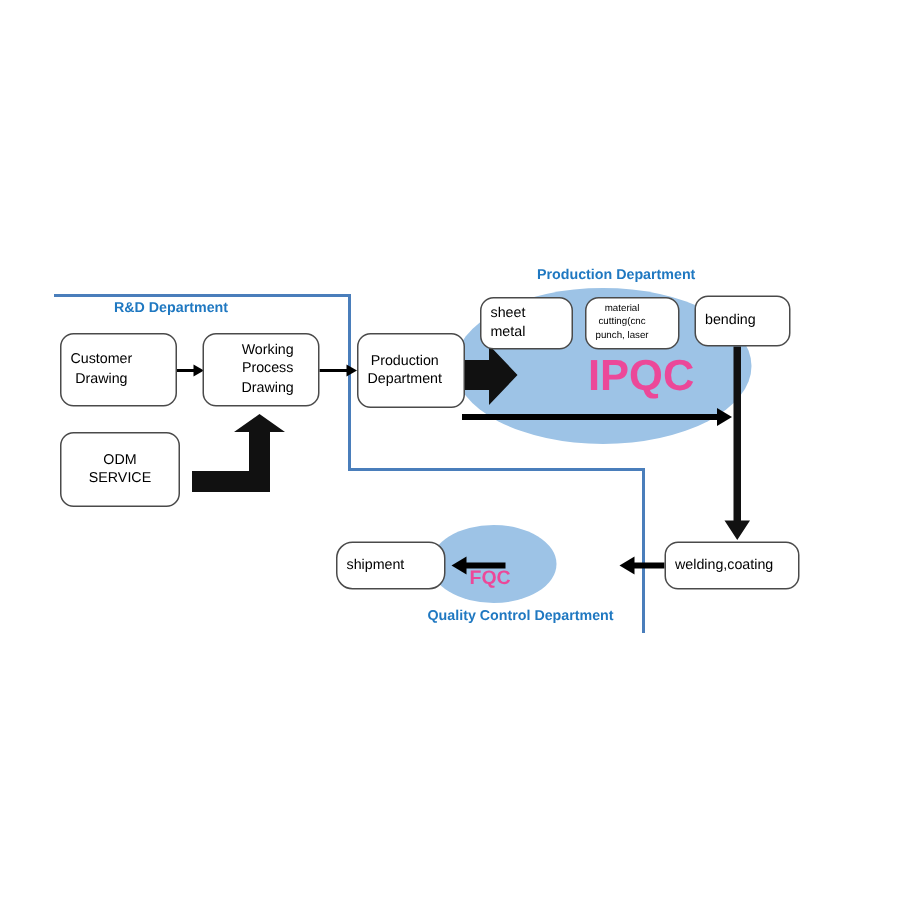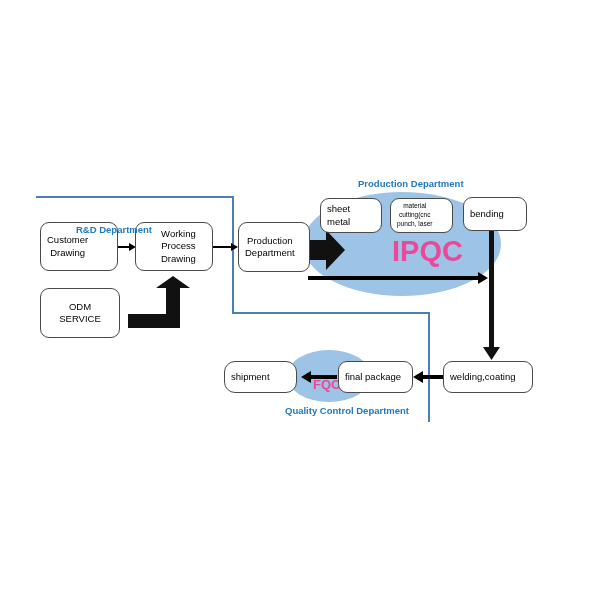--- a/index.html
+++ b/index.html
@@ -112,21 +112,21 @@
 <div id="canvas">
 
   <div class="blueline" style="left:36px; top:196px; width:198px; height:2px;"></div>
 
   <div class="blueline" style="left:232px; top:196px; width:2px; height:118px;"></div>
 
   <div class="blueline" style="left:232px; top:312px; width:198px; height:2px;"></div>
 
   <div class="blueline" style="left:428px; top:312px; width:2px; height:110px;"></div>
 
-  <div class="dept-label" style="left:76px; top:200px;margin-top:24px;">R&amp;D Department</div>
+  <div class="dept-label" style="left:76px; top:200px;">R&amp;D Department</div>
 
   <div class="dept-label" style="left:358px; top:178px;">Production Department</div>
 
   <div class="dept-label" style="left:285px; top:405px;">Quality Control Department</div>
 
   <div class="ellipse" style="left:303px; top:192px; width:198px; height:104px;"></div>
   <div class="ellipse-label" style="left:392px; top:235px; font-size:29px;">IPQC</div>
 
   <div class="ellipse" style="left:287px; top:350px; width:84px; height:52px;"></div>
   <div class="ellipse-label" style="left:313px; top:377px; font-size:13px;">FQC</div>
@@ -164,23 +164,20 @@
 
 
   <div class="box" style="left:463px; top:197px; width:64px; height:34px;">
     <span class="lines">bending</span>
   </div>
 
   <div class="box" style="left:443px; top:361px; width:90px; height:32px;">
     <span class="lines">welding,coating</span>
   </div>
 
-  <div class="box" style="left:338px; top:361px; width:75px; height:32px;">
-    <span class="lines">final package</span>
-  </div>
 
   <div class="box" style="left:224px; top:361px; width:73px; height:32px;border-radius:11px;">
     <span class="lines">shipment</span>
   </div>
 
   <div class="thin-arrow" style="left:118px; top:239px; width:18px; height:16px;">
     <div class="shaft" style="width:12px;"></div>
     <div class="head-r"></div>
   </div>
 

